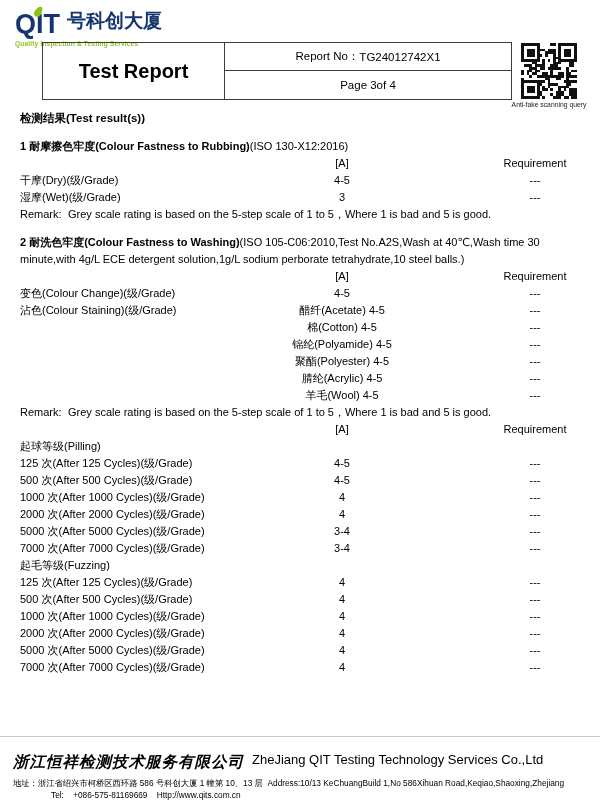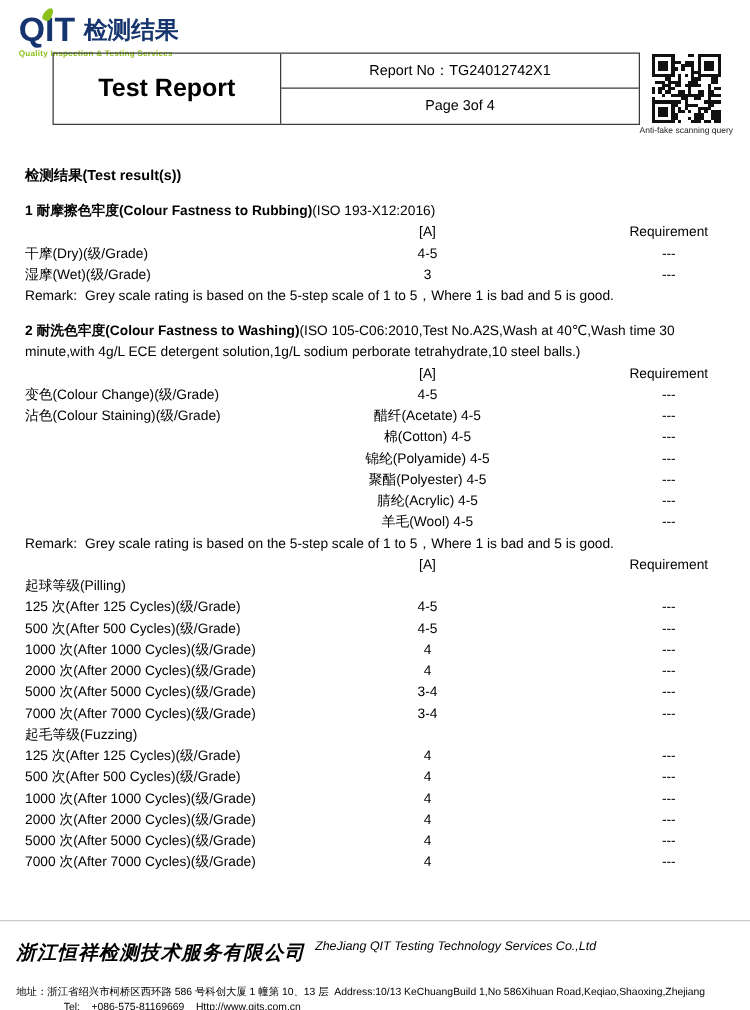--- a/index.html
+++ b/index.html
@@ -5,68 +5,68 @@
   :root { --navy:#16356e; --green:#8cc11c; --text:#000; --border:#3c3c3c; }
   * { box-sizing:border-box; }
   html,body { margin:0; padding:0; }
   body {
     width:600px; height:808px; position:relative; background:#fff;
     font-family:"Liberation Sans","DejaVu Sans",sans-serif;
     font-size:11px; color:var(--text); overflow:hidden;
   }
   
   .logo { position:absolute; top:11px; left:15px; }
-  .logo-row { display:flex; align-items:center; line-height:1; }
+  .logo-row { display:flex; align-items:flex-start; line-height:1; }
   .qit { font-size:27px; font-weight:800; color:var(--navy); position:relative; letter-spacing:0; }
   .leaf { position:absolute; left:20px; top:-5px; width:7px; height:11px;
           background:var(--green); border-radius:60% 40% 55% 45% / 70% 70% 30% 30%;
           transform:rotate(28deg); }
   .cn-logo { font-size:19px; font-weight:bold; color:var(--navy); margin-left:7px; padding-bottom:1px; }
   .tagline { font-size:6.5px; font-weight:bold; color:var(--green); margin-top:2px; letter-spacing:.2px; }
   
   .hdr-table { position:absolute; left:42px; top:42px; width:470px; height:58px;
                border:1px solid var(--border); display:grid; grid-template-columns:182px 1fr; }
   .hdr-left { border-right:1px solid var(--border); display:flex; align-items:center; justify-content:center;
               font-size:20px; font-weight:bold; }
   .hdr-right { display:grid; grid-template-rows:1fr 1fr; }
   .hdr-right > div { display:flex; align-items:center; justify-content:center; font-size:11.5px; }
   .hdr-reportno { border-bottom:1px solid var(--border); }
   
   .qr-box { position:absolute; left:520px; top:42px; width:58px; height:58px; }
   .qr-box svg { width:100%; height:100%; fill:#111; shape-rendering:crispEdges; }
   .qr-caption { position:absolute; top:101px; left:489px; width:120px; text-align:center;
                 font-size:6.8px; color:#222; }
   
-  .main { position:absolute; top:133px; left:20px; width:560px; line-height:17px; }
+  .main { position:absolute; top:110px; left:20px; width:560px; line-height:17px; }
   .results-title { font-weight:bold; font-size:11.5px; }
   .sec-title { font-size:11px; margin-top:11px; }
   .sec-title .b { font-weight:bold; }
   .row { display:grid; grid-template-columns:262px 120px 88px 90px; min-height:17px; }
   .row .a, .row .req { text-align:center; }
   .remark { display:flex; }
   .remark-lbl { width:48px; flex:none; }
   .remark-txt { flex:1; }
   
   .foot-rule { position:absolute; top:736px; left:0; width:600px; border-top:1px solid #c9c9c9; }
   .footer { position:absolute; left:13px; top:752px; width:584px; }
   .company-line { display:flex; align-items:flex-start; }
   .company-cn { font-family:"DejaVu Serif","Liberation Serif",serif; font-style:italic; font-weight:bold;
                 font-size:15.5px; letter-spacing:1px; }
-  .company-en { font-size:10px; margin-left:8px;font-style:italic; }
-  .addr-line, .tel-line { font-size:8.3px; line-height:12px; white-space:pre-wrap; margin-top:14px; }
+  .company-en { font-size:13px; margin-left:8px; }
+  .addr-line, .tel-line { font-size:8.3px; line-height:12px; white-space:pre-wrap; margin-top:4px; }
   .tel-line { margin-top:0;margin-left:38px; }
 </style>
 </head>
 <body>
 
 <div class="logo">
   <div class="logo-row">
     <span class="qit">QIT</span>
     <span class="leaf"></span>
-    <span class="cn-logo">检测结果</span>
+    <span class="cn-logo">号科创大厦</span>
   </div>
   <div class="tagline">Quality Inspection &amp; Testing Services</div>
 </div>
 
 <div class="hdr-table">
   <div class="hdr-left">Test Report</div>
   <div class="hdr-right">
     <div class="hdr-reportno">
       <span>Report No：</span>
       <span>TG24012742X1</span>
@@ -320,21 +320,21 @@
       <rect x="19" y="20" width="1" height="1"></rect>
       <rect x="20" y="20" width="1" height="1"></rect>
     </svg>
 </div>
 <div class="qr-caption">Anti-fake scanning query</div>
 
 <div class="main">
 
   <div class="results-title">检测结果(Test result(s))</div>
 
-  <div class="sec-title"><span class="b">1 耐摩擦色牢度(Colour Fastness to Rubbing)</span><span>(ISO 193-X12:2016)</span></div>
+  <div class="sec-title"><span class="b">1 耐摩擦色牢度(Colour Fastness to Rubbing)</span><span>(ISO 130-X12:2016)</span></div>
   <div class="row">
     <div class="lbl"></div>
     <div class="a">[A]</div>
     <div></div>
     <div class="req">Requirement</div>
   </div>
   <div class="row">
     <div class="lbl">干摩(Dry)(级/Grade)</div>
     <div class="a">4-5</div>
     <div></div>

